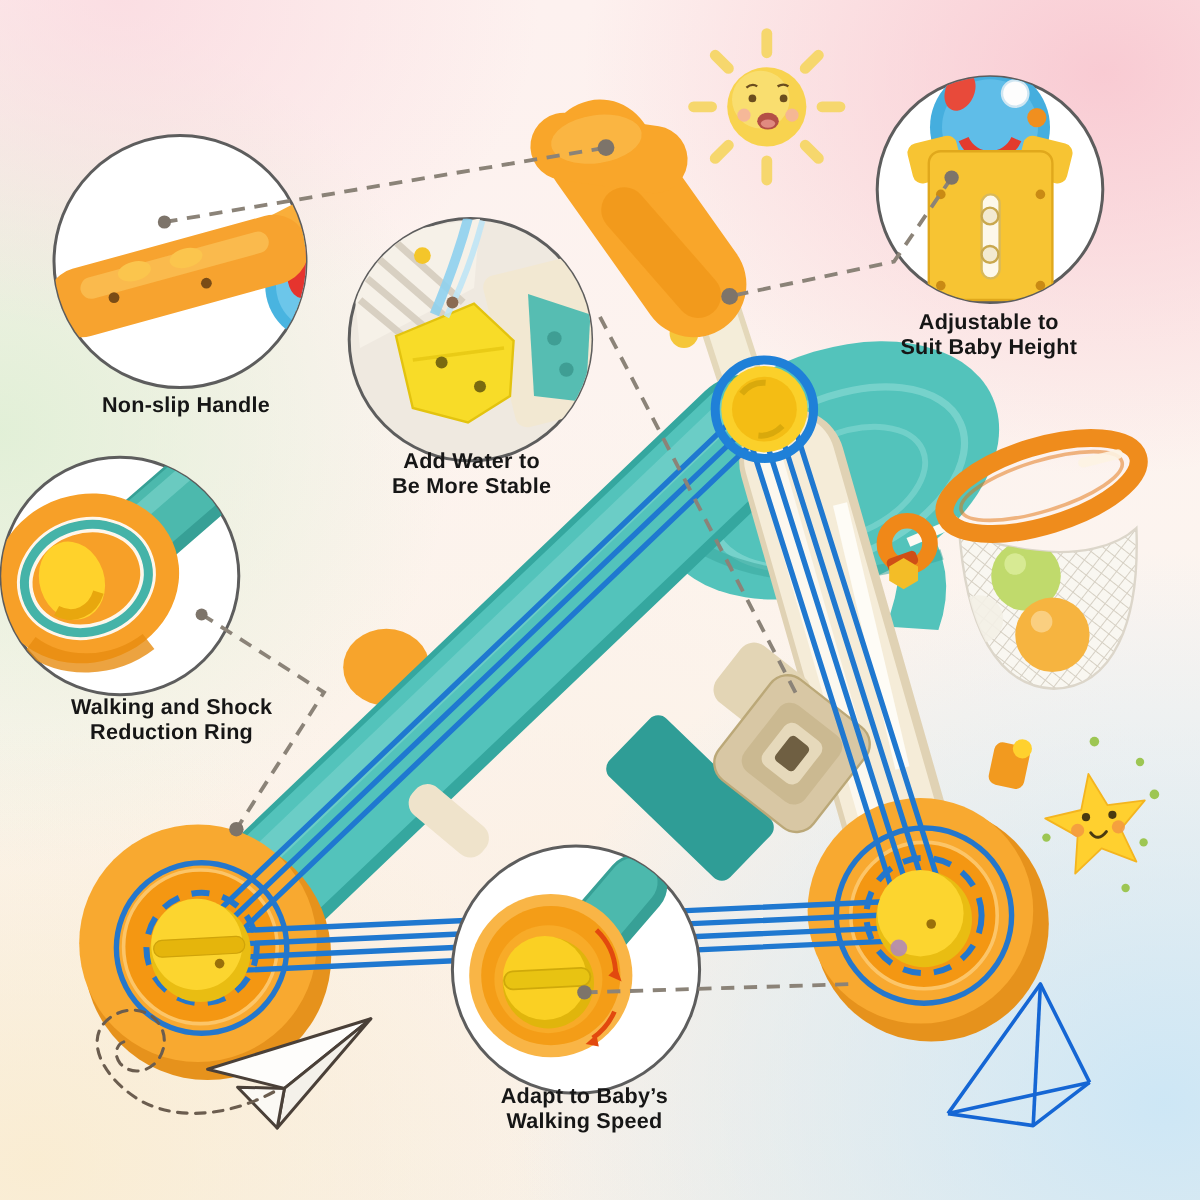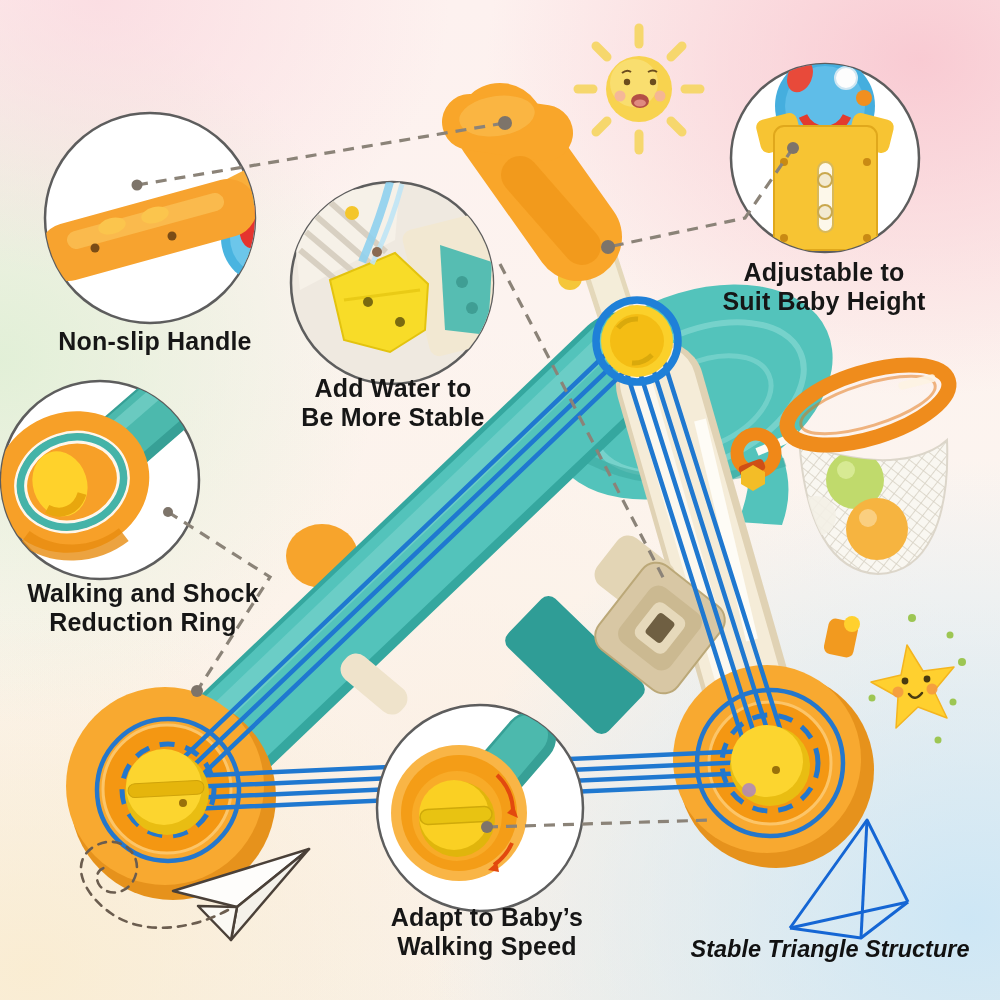--- a/index.html
+++ b/index.html
@@ -7,21 +7,21 @@
     font-family:"Liberation Sans",sans-serif;
     background:
       radial-gradient(ellipse 620px 480px at 92% 6%, rgba(248,196,206,.85), rgba(248,196,206,0) 70%),
       radial-gradient(ellipse 500px 400px at 10% 0%, rgba(250,214,222,.7), rgba(250,214,222,0) 70%),
       radial-gradient(ellipse 540px 520px at 0% 36%, rgba(221,239,211,.85), rgba(221,239,211,0) 70%),
       radial-gradient(ellipse 760px 640px at 97% 92%, rgba(203,230,246,.95), rgba(203,230,246,0) 72%),
       radial-gradient(ellipse 640px 520px at 3% 97%, rgba(250,236,208,.9), rgba(250,236,208,0) 70%),
       radial-gradient(ellipse 700px 560px at 45% 75%, rgba(252,240,228,.8), rgba(252,240,228,0) 75%),
       linear-gradient(180deg,#fdf1ef 0%,#fcf5ef 60%,#f7f1e9 100%);}
   svg{position:absolute;left:0;top:0;}
-  .label{position:absolute;font-weight:700;font-size:25px;line-height:1.16;
+  .label{position:absolute;font-weight:700;font-size:18px;line-height:1.16;
     color:#161616;text-align:center;white-space:pre-line;letter-spacing:.2px;}
   .caption{position:absolute;font-weight:700;font-style:italic;font-size:23.5px;
     color:#111;text-align:center;white-space:nowrap;}
 </style>
 </head>
 <body>
 
 <div id="stage">
 <svg width="1000" height="1000" viewBox="0 0 1000 1000">
   <defs>
@@ -344,14 +344,13 @@
 
 <div class="label" style="left:40px;top:327px;width:230px">Non-slip Handle</div>
 <div class="label" style="left:268px;top:374px;width:250px">Add Water to
 Be More Stable</div>
 <div class="label" style="left:700px;top:258px;width:248px">Adjustable to
 Suit Baby Height</div>
 <div class="label" style="left:23px;top:579px;width:240px">Walking and Shock
 Reduction Ring</div>
 <div class="label" style="left:362px;top:903px;width:250px">Adapt to Baby’s
 Walking Speed</div>
-<div class="caption" style="left:665px;top:936px;width:330px">Stable Triangle Structure</div>
 </div>
 
 </body></html>

